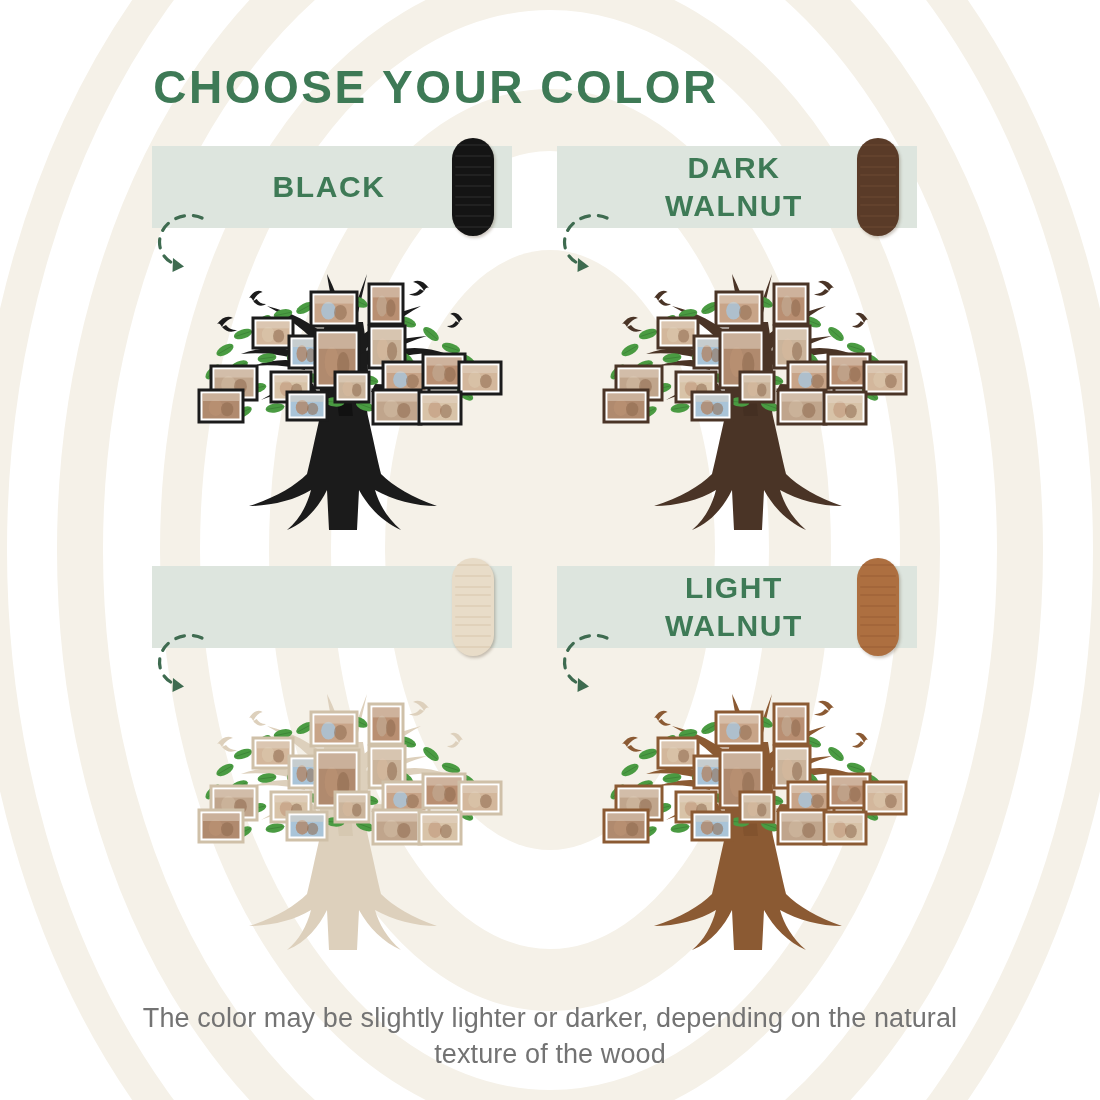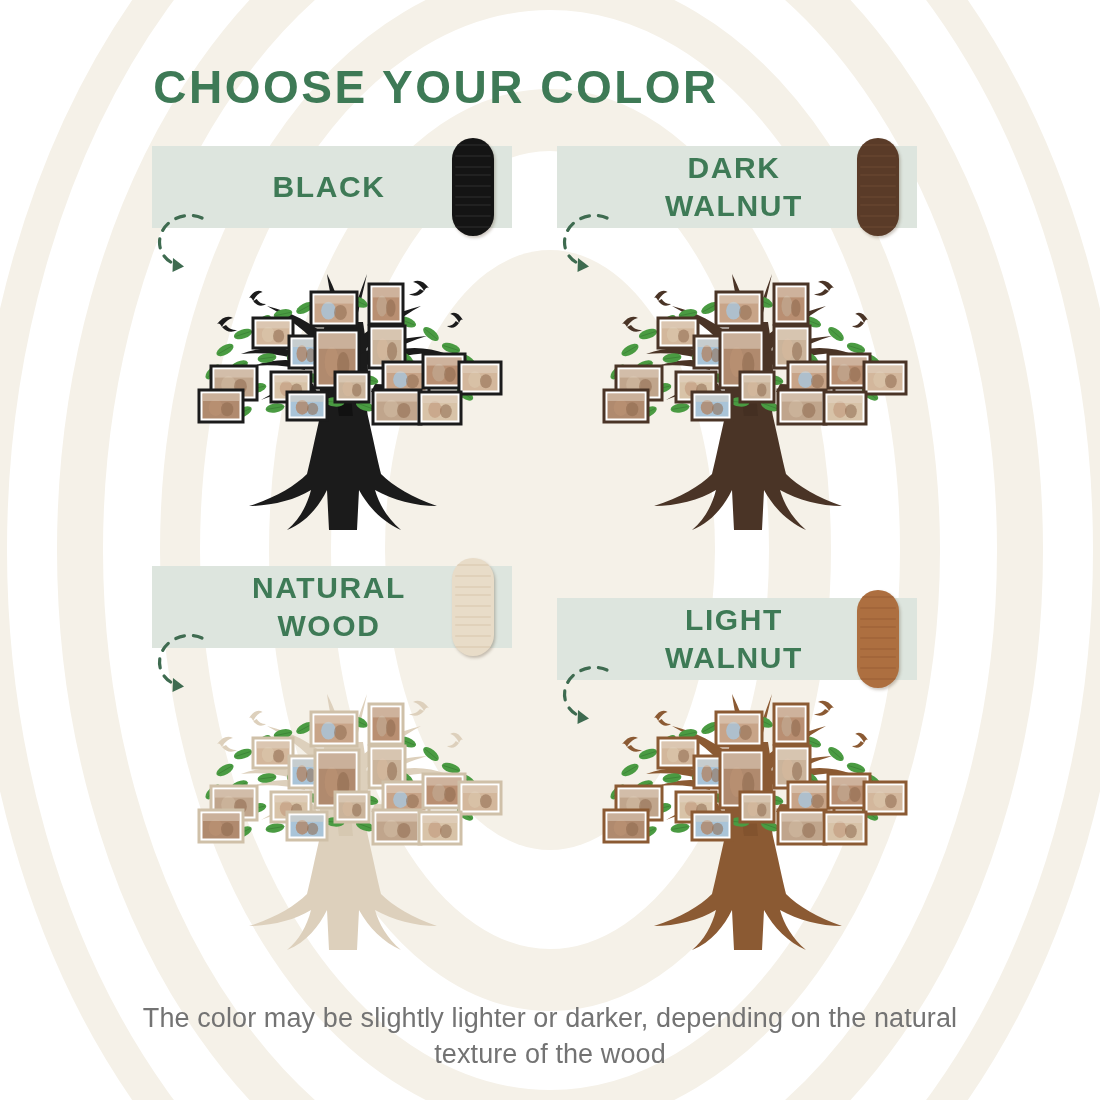--- a/index.html
+++ b/index.html
@@ -25,21 +25,21 @@
     color:#3E7A56;
     z-index:5;
     margin-top:24px;
   }
 
   
   .card { position:absolute; z-index:4; }
   .card.c0 { left:152px; top:146px; }
   .card.c1 { left:557px; top:146px; }
   .card.c2 { left:152px; top:566px; }
-  .card.c3 { left:557px; top:598px; }
+  .card.c3 { left:557px; top:566px; }
 
   .band {
     position:relative;
     width:360px; height:82px;
     background:#DDE5DE;
     display:flex; align-items:center; justify-content:center;
   }
   .band-label {
     font-size:30px;
     font-weight:bold;
@@ -1400,22 +1400,20 @@
       </div>
     <svg class="arrow" viewBox="0 0 70 72">
       <path d="M52 10 C40 4 18 8 11 26 C6 40 14 54 30 58" fill="none" stroke="#3E6B50" stroke-width="3.2" stroke-linecap="round" stroke-dasharray="9 9"></path>
       <path d="M23 50 L34 58.5 L22.5 64 Z" fill="#3E6B50"></path>
     </svg>
   </div>
 </div>
 
 <div class="card c2">
   <div class="band">
-    <div class="band-label">NATURAL
-WOOD</div>
     <div class="swatch" style="background: rgb(232, 220, 200);">
         <div class="grain">
           <div style="position:absolute;left:3px;right:3px;top:6px;height:2px;background:#D8C9AE;opacity:.55;border-radius:2px;"></div>
           <div style="position:absolute;left:3px;right:3px;top:17px;height:2px;background:#D8C9AE;opacity:.55;border-radius:2px;"></div>
           <div style="position:absolute;left:3px;right:3px;top:28px;height:2px;background:#D8C9AE;opacity:.55;border-radius:2px;"></div>
           <div style="position:absolute;left:3px;right:3px;top:36px;height:2px;background:#D8C9AE;opacity:.55;border-radius:2px;"></div>
           <div style="position:absolute;left:3px;right:3px;top:47px;height:2px;background:#D8C9AE;opacity:.55;border-radius:2px;"></div>
           <div style="position:absolute;left:3px;right:3px;top:58px;height:2px;background:#D8C9AE;opacity:.55;border-radius:2px;"></div>
           <div style="position:absolute;left:3px;right:3px;top:66px;height:2px;background:#D8C9AE;opacity:.55;border-radius:2px;"></div>
           <div style="position:absolute;left:3px;right:3px;top:77px;height:2px;background:#D8C9AE;opacity:.55;border-radius:2px;"></div>

